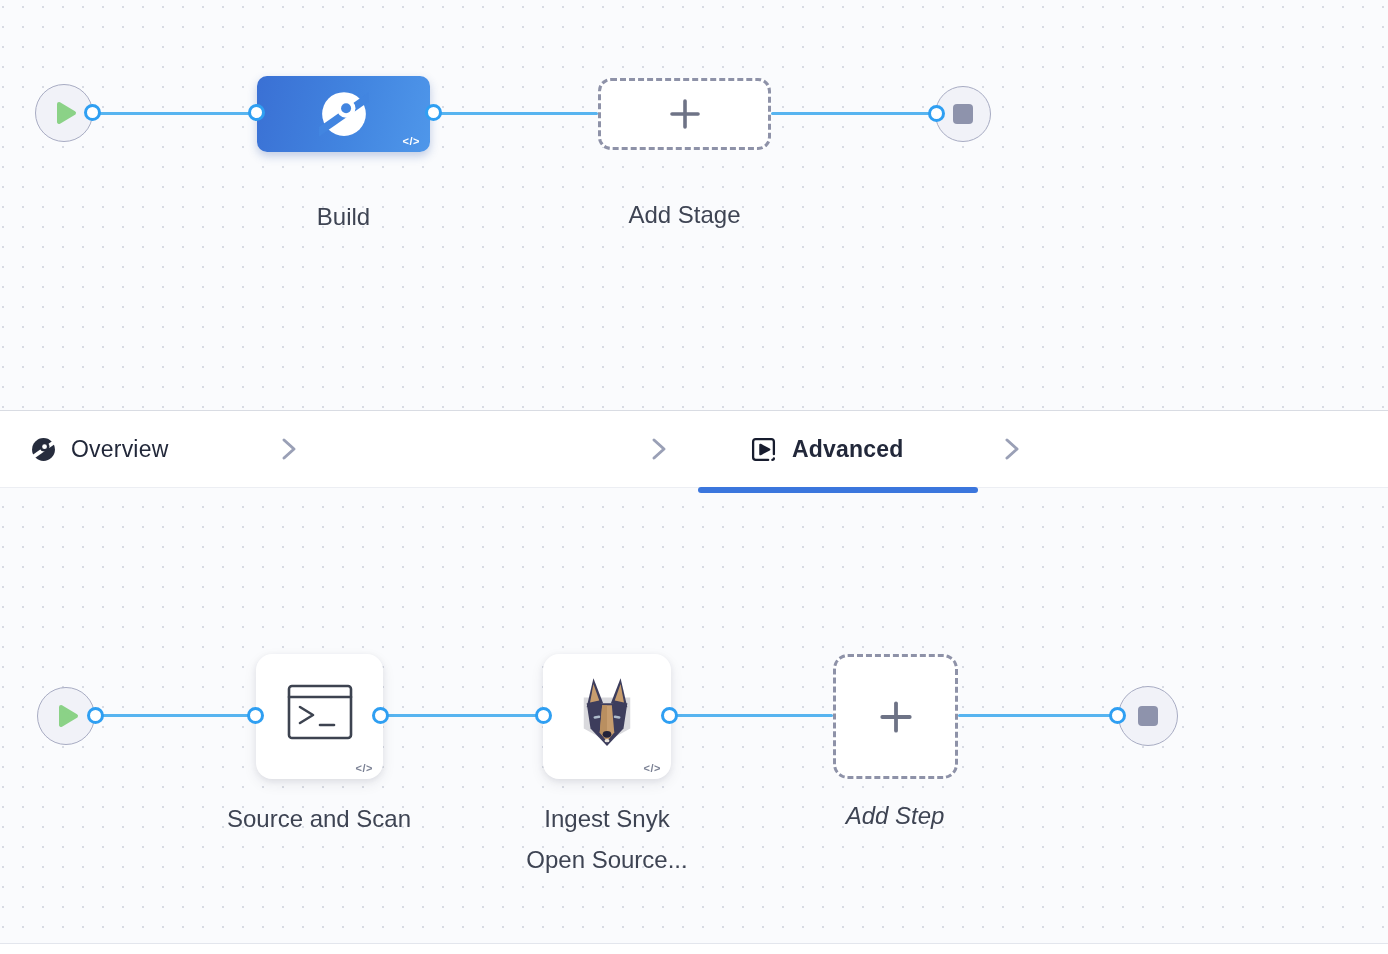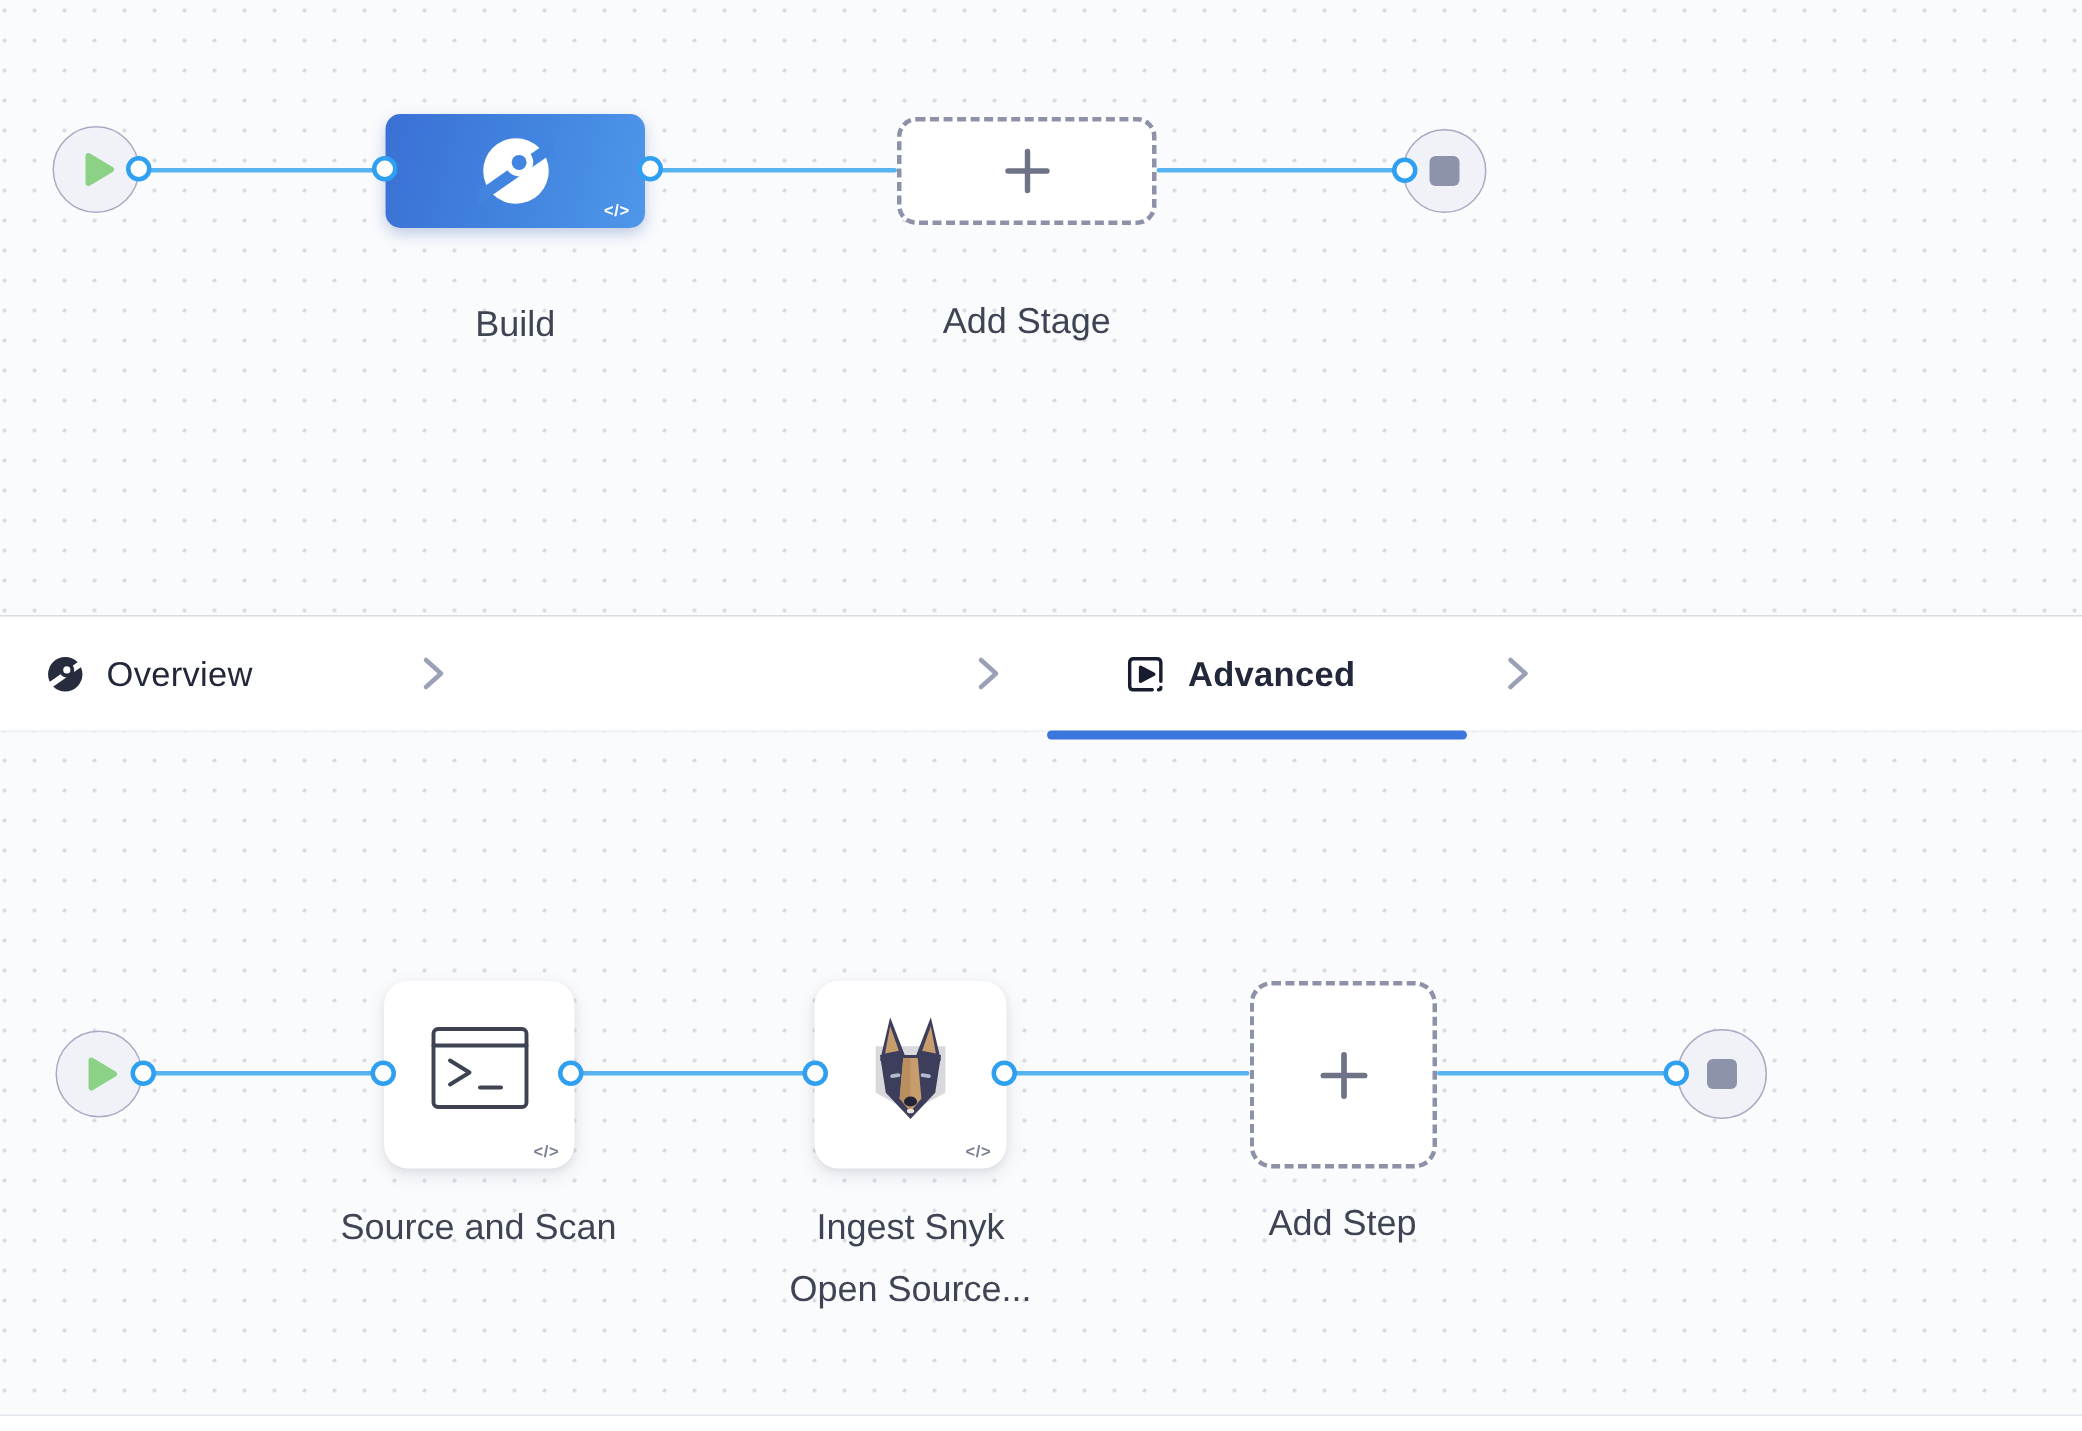--- a/index.html
+++ b/index.html
@@ -234,21 +234,21 @@
     <div class="node-label" style="left:482px; top:799px; width:250px;"><span>Ingest Snyk</span><br><span>Open Source...</span></div>
 
     <div class="ghost-node" style="left:833px; top:654px; width:125px; height:125px; border-radius:15px;">
       <span style="display:flex;">
         <svg width="38" height="38" viewBox="0 0 36 36" stroke="#6e7386" stroke-width="3.6" stroke-linecap="round">
             <line x1="18" y1="5" x2="18" y2="31"></line>
             <line x1="5" y1="18" x2="31" y2="18"></line>
           </svg>
       </span>
     </div>
-    <div class="node-label" style="left:770px; top:796px; width:250px;">Add Step</div>
+    <div class="node-label" style="left:770px; top:796px; width:250px;font-style:italic;">Add Step</div>
 
     <div class="terminal-circle" style="left:1118px; top:686px; width:60px; height:60px;">
       <span class="stop-square"></span>
     </div>
     <div class="conn-dot" style="left:1109px; top:707px;"></div>
   </div>
 
   <div class="bottom-strip"></div>
 </div>
 

